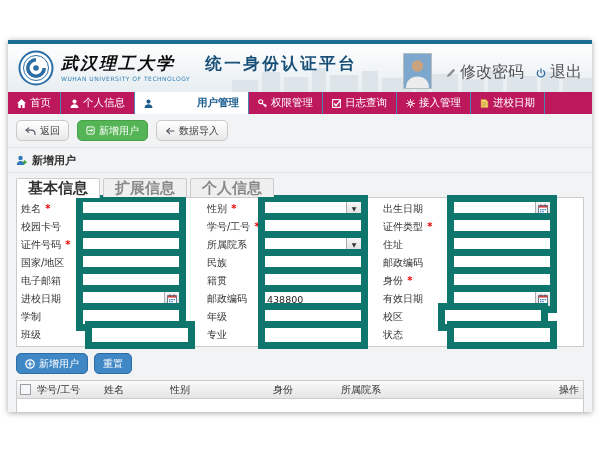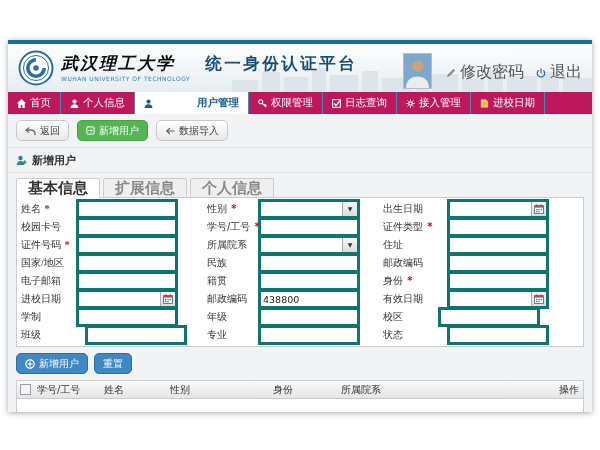--- a/index.html
+++ b/index.html
@@ -53,25 +53,25 @@
     font-size:11px;font-weight:bold;color:#333;border-bottom:1px solid #e1e1e1;flex:0 0 auto;}
   .tabs{display:flex;gap:3px;padding:5px 8px 0;flex:0 0 auto;position:relative;z-index:2;}
   .tab{height:18px;line-height:18px;padding:0 11px;font-size:15px;font-weight:bold;
     background:#efefef;border:1px solid #ccc;border-bottom:none;color:#888;
     border-radius:2px 2px 0 0;cursor:pointer;}
   .tab.active{background:#fff;color:#333;height:19px;margin-bottom:-1px;}
   .panel{margin:0 8px;background:#fff;border:1px solid #ccc;padding:2px 4px;flex:0 0 auto;}
   .form-grid{display:grid;grid-template-columns:186px 176px 1fr;}
   .cell{display:flex;align-items:center;height:18px;}
   .lbl{font-size:10px;color:#333;white-space:nowrap;flex:0 0 auto;}
-  .cell.c1 .lbl{width:55px;font-family:Liberation Serif, serif;}
+  .cell.c1 .lbl{width:55px;}
   .cell.c2 .lbl{width:51px;}
   .cell.c3 .lbl{width:64px;}
   .req{color:#e60000;font-weight:bold;margin-left:1px;}
-  .fld{width:96px;height:14px;border:3px solid #0f766e;background:#fff;display:flex;flex:0 0 auto;}
+  .fld{width:96px;height:14px;border:7px solid #0f766e;background:#fff;display:flex;flex:0 0 auto;}
   .fld input{border:none;outline:none;min-width:0;flex:1;font-size:9.5px;padding:0 2px;
     font-family:inherit;background:transparent;color:#222;}
   .addon{width:14px;flex:0 0 auto;background:linear-gradient(#f7f7f7,#dcdcdc);
     border-left:1px solid #a9adb3;display:flex;align-items:center;justify-content:center;cursor:pointer;}
   .addon svg{display:block;}
   .addon .arr{font-size:6px;color:#333;line-height:1;}
   .actions{padding:6px 8px;display:flex;gap:6px;flex:0 0 auto;}
   .tablebox{margin:0 8px;background:#fff;border:1px solid #ccc;flex:0 0 auto;}
   .thead{display:flex;align-items:center;height:17px;font-size:10px;color:#333;
     background:linear-gradient(#fafafa,#e5e5e5);border-bottom:1px solid #ccc;}

